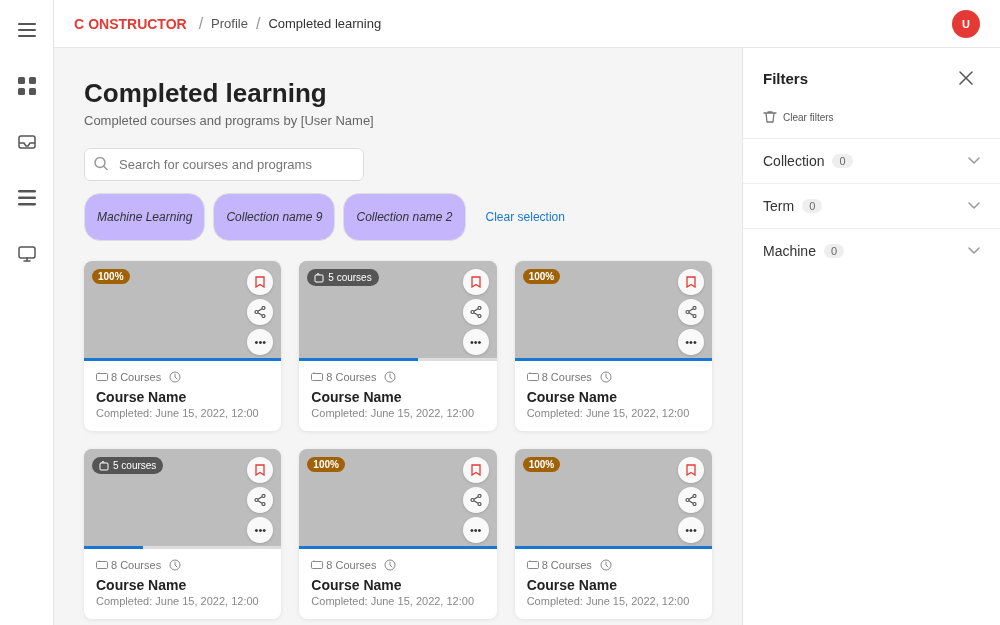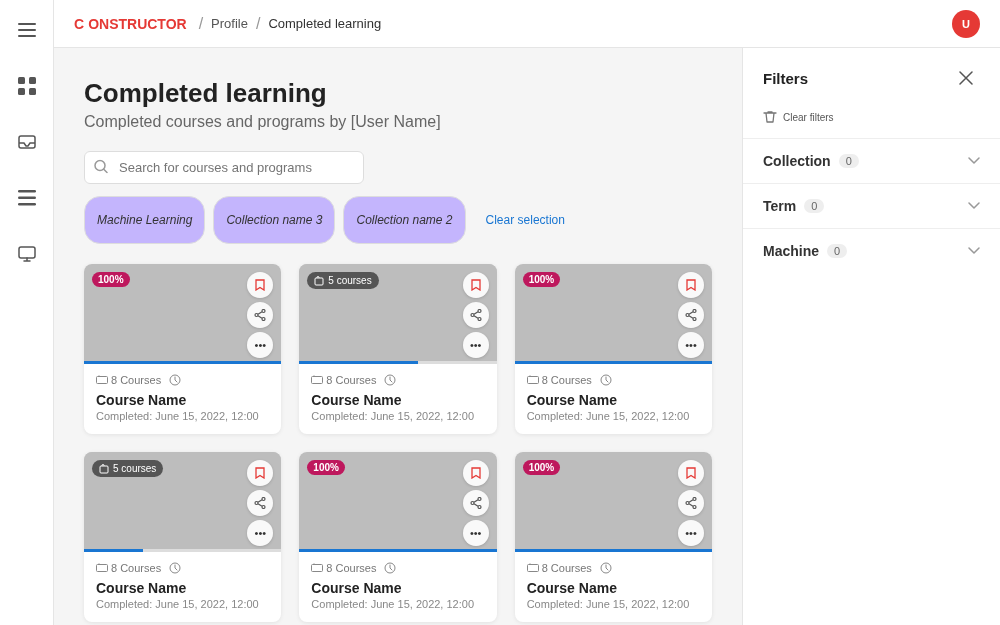--- a/index.html
+++ b/index.html
@@ -70,21 +70,21 @@
       color: #fff; font-size: 11px; font-weight: 600;
     }
 
     
     .content {
       flex: 1;
       overflow-y: auto;
       padding: 30px 30px 30px 30px;
     }
     .page-title { font-size: 26px; font-weight: 700; color: #222; }
-    .page-subtitle { font-size: 16px; color: #666; margin-top: 4px; }
+    .page-subtitle { font-size: 13px; color: #666; margin-top: 4px; }
 
     
     .search-bar {
       margin-top: 20px;
       position: relative;
       max-width: 280px;
       border-radius: 12px;
     }
     .search-bar input {
       width: 100%;
@@ -153,21 +153,21 @@
       background: #ccc;
     }
     .card-thumb-inner {
       width: 100%;
       height: 100%;
       background: #bdbdbd;
     }
     .badge-100 {
       position: absolute;
       top: 8px; left: 8px;
-      background: #be185d;
+      background: #a16207;
       color: #fff;
       font-size: 10px;
       font-weight: 700;
       padding: 2px 6px;
       border-radius: 10px;
     }
     .collection-badge {
       position: absolute;
       top: 8px; left: 8px;
       background: rgba(0,0,0,0.55);
@@ -270,21 +270,21 @@
       align-items: center;
       justify-content: space-between;
       padding: 14px 20px;
       cursor: pointer;
     }
     .filter-section-left {
       display: flex;
       align-items: center;
       gap: 8px;
     }
-    .filter-section-name { font-size: 14px; color: #333; font-weight: 700; }
+    .filter-section-name { font-size: 14px; color: #333; font-weight: 400; }
     .filter-count {
       background: #eee;
       border-radius: 10px;
       padding: 1px 7px;
       font-size: 11px;
       color: #666;
     }
     .chevron-icon { color: #999; font-size: 12px; }
 
     
@@ -375,21 +375,21 @@
             <circle cx="6" cy="6" r="5" stroke="#999" stroke-width="1.5"></circle>
             <path d="M10 10l3 3" stroke="#999" stroke-width="1.5" stroke-linecap="round"></path>
           </svg>
         </span>
         <input type="text" placeholder="Search for courses and programs" style="">
       </div>
 
       <div class="filter-chips" id="chips-container">
 
         <button class="chip">Machine Learning</button>
-          <button class="chip">Collection name 3</button>
+          <button class="chip">Collection name 9</button>
           <button class="chip">Collection name 2</button>
           <button class="chip-clear">Clear selection</button>
       </div>
 
       <div class="course-grid" id="course-grid">
 
       <div class="course-card">
 
         <div class="card-thumb">
           <div class="card-thumb-inner"></div>

